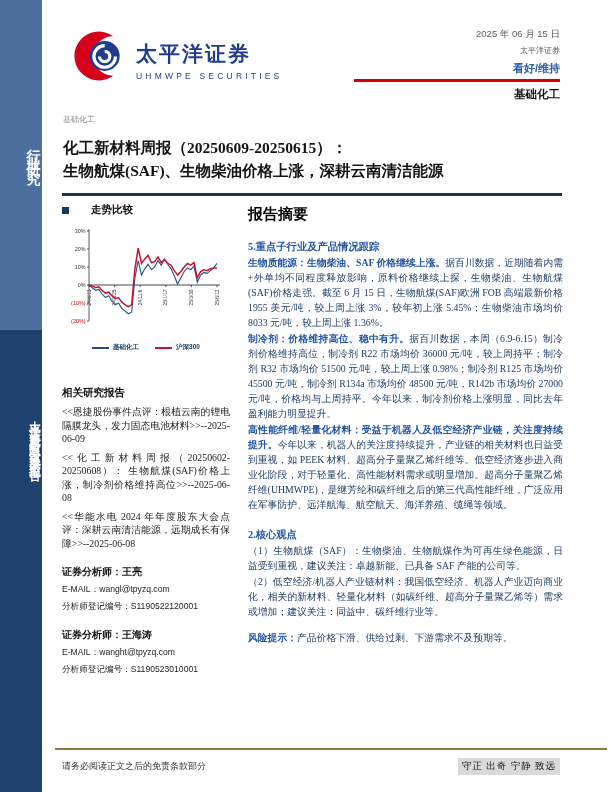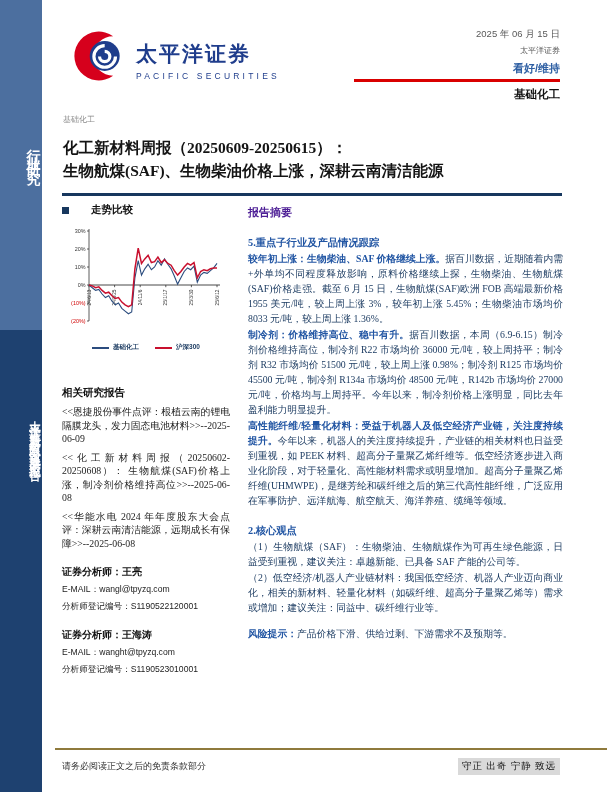--- a/index.html
+++ b/index.html
@@ -42,21 +42,21 @@
   .lg-lab{font-size:6.5px;font-weight:bold;}
   .reports-title{margin-top:34px;font-family:"Liberation Serif",serif;font-weight:bold;
                  font-size:10.5px;color:#111;}
   .report-item{margin-top:5px;font-family:"Liberation Serif",serif;font-size:9.8px;
                line-height:13.5px;color:#222;text-align:justify;}
   .analyst{margin-top:15px;}
   .analyst-title{font-family:"Liberation Serif",serif;font-weight:bold;font-size:10px;color:#111;}
   .analyst-line{font-size:8.6px;color:#222;margin-top:5px;font-family:"Liberation Sans",sans-serif;}
   
   .rightcol{position:absolute;left:248px;top:205px;width:315px;}
-  .summary-title{font-family:"Liberation Serif",serif;font-weight:bold;font-size:11px;color:#4c1d95;}
+  .summary-title{font-family:"Liberation Serif",serif;font-weight:bold;font-size:15px;color:#000000;}
   .sec-title{margin-top:16px;font-weight:bold;font-size:10.3px;color:#2155A3;
              font-family:"Liberation Serif",serif;}
   .para{font-family:"Liberation Serif",serif;font-size:9.8px;line-height:15px;
         text-align:justify;color:#17375E;margin-top:1px;}
   .para .lead{font-weight:bold;color:#2155A3;}
   .point{font-family:"Liberation Serif",serif;font-size:9.8px;line-height:15px;
          text-align:justify;color:#17375E;margin-top:1px;}
   .risk{margin-top:11px;}
   
   .footer-line{position:absolute;left:55px;top:748px;width:552px;height:2px;background:#8F7A3C;}
@@ -78,21 +78,21 @@
   <div class="logo">
     <svg width="60" height="60" viewBox="0 0 64 64">
       <path d="M46 11 A 26 26 0 1 0 46 53 A 21 21 0 0 1 46 11 Z" fill="#D6001C"></path>
       <circle cx="37" cy="32" r="16" fill="#1F3D8C"></circle>
       <path d="M37 21 a 11.5 11.5 0 1 0 11.5 11.5" stroke="#fff" stroke-width="3.4" fill="none"></path>
       <path d="M37 27 a 5.5 5.5 0 1 1 -5.5 5.5" stroke="#fff" stroke-width="3.4" fill="none"></path>
     </svg>
   </div>
   <div class="brand">
     <div class="brand-zh">太平洋证券</div>
-    <div class="brand-en">PACIFIC SECURITIES</div>
+    <div class="brand-en">UHMWPE SECURITIES</div>
   </div>
 
   <div class="meta">
     <div class="meta-date">2025 年 06 月 15 日</div>
     <div class="meta-type">太平洋证券</div>
     <div class="meta-rating">看好/维持</div>
     <div class="meta-redline"></div>
     <div class="meta-industry">基础化工</div>
   </div>
 
@@ -165,21 +165,21 @@
       <div class="analyst-line">分析师登记编号：S1190523010001</div>
     </div>
   </div>
 
   <div class="rightcol">
     <div class="summary-title">报告摘要</div>
 
     <div class="sec-title">5.重点子行业及产品情况跟踪</div>
 
     <div class="para">
-      <span class="lead">较年初上涨：生物柴油、SAF 价格继续上涨。</span><span>据百川数据，近期随着内需+外单均不同程度释放影响，原料价格继续上探，生物柴油、生物航煤(SAF)价格走强。截至 6 月 15 日，生物航煤(SAF)欧洲 FOB 高端最新价格 1955 美元/吨，较上周上涨 3%，较年初上涨 5.45%；生物柴油市场均价 8033 元/吨，较上周上涨 1.36%。</span>
+      <span class="lead">生物质能源：生物柴油、SAF 价格继续上涨。</span><span>据百川数据，近期随着内需+外单均不同程度释放影响，原料价格继续上探，生物柴油、生物航煤(SAF)价格走强。截至 6 月 15 日，生物航煤(SAF)欧洲 FOB 高端最新价格 1955 美元/吨，较上周上涨 3%，较年初上涨 5.45%；生物柴油市场均价 8033 元/吨，较上周上涨 1.36%。</span>
     </div>
     <div class="para">
       <span class="lead">制冷剂：价格维持高位、稳中有升。</span><span>据百川数据，本周（6.9-6.15）制冷剂价格维持高位，制冷剂 R22 市场均价 36000 元/吨，较上周持平；制冷剂 R32 市场均价 51500 元/吨，较上周上涨 0.98%；制冷剂 R125 市场均价 45500 元/吨，制冷剂 R134a 市场均价 48500 元/吨，R142b 市场均价 27000 元/吨，价格均与上周持平。今年以来，制冷剂价格上涨明显，同比去年盈利能力明显提升。</span>
     </div>
     <div class="para">
       <span class="lead">高性能纤维/轻量化材料：受益于机器人及低空经济产业链，关注度持续提升。</span><span>今年以来，机器人的关注度持续提升，产业链的相关材料也日益受到重视，如 PEEK 材料、超高分子量聚乙烯纤维等。低空经济逐步进入商业化阶段，对于轻量化、高性能材料需求或明显增加。超高分子量聚乙烯纤维(UHMWPE)，是继芳纶和碳纤维之后的第三代高性能纤维，广泛应用在军事防护、远洋航海、航空航天、海洋养殖、缆绳等领域。</span>
     </div>
 
     <div class="sec-title">2.核心观点</div>
     <div class="point">（1）生物航煤（SAF）：生物柴油、生物航煤作为可再生绿色能源，日益受到重视，建议关注：卓越新能、已具备 SAF 产能的公司等。</div>

